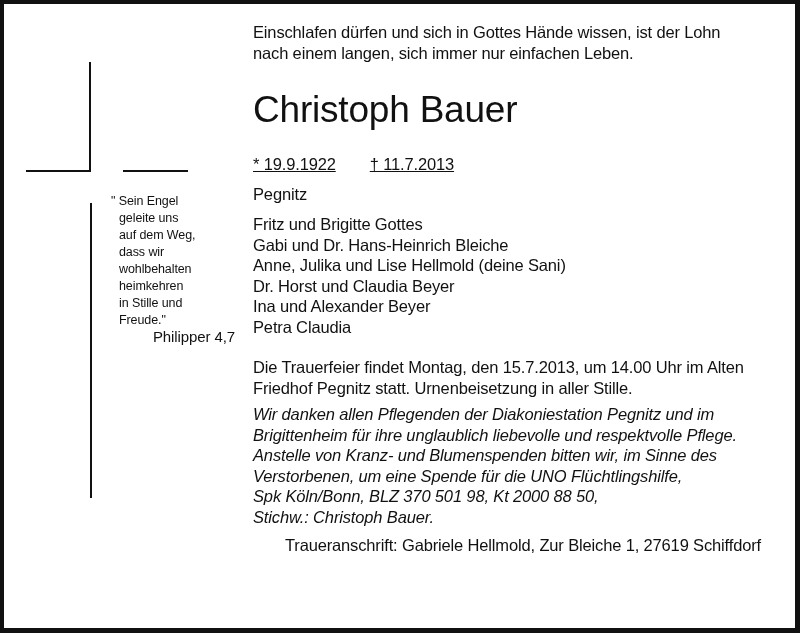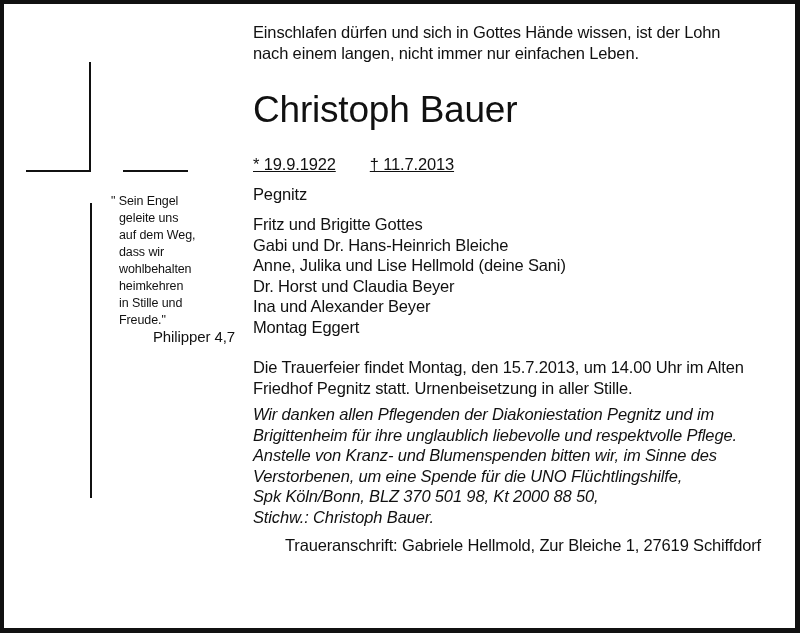--- a/index.html
+++ b/index.html
@@ -81,39 +81,39 @@
     <span class="q-line">wohlbehalten</span>
     <span class="q-line">heimkehren</span>
     <span class="q-line">in Stille und</span>
     <span class="q-line">Freude."</span>
     <span class="source">Philipper 4,7</span>
   </div>
 
   <div class="main">
     <p class="motto block">
       <span class="l">Einschlafen dürfen und sich in Gottes Hände wissen, ist der Lohn</span>
-      <span class="l">nach einem langen, nicht immer nur einfachen Leben.</span>
+      <span class="l">nach einem langen, sich immer nur einfachen Leben.</span>
     </p>
 
     <p class="name">Christoph Bauer</p>
 
     <p class="dates">
       <span>* 19.9.1922</span><span class="death">† 11.7.2013</span>
     </p>
 
     <p class="place">Pegnitz</p>
 
 
     <p class="mourners block">
       <span class="l">Fritz und Brigitte Gottes</span>
       <span class="l">Gabi und Dr. Hans-Heinrich Bleiche</span>
       <span class="l">Anne, Julika und Lise Hellmold (deine Sani)</span>
       <span class="l">Dr. Horst und Claudia Beyer</span>
       <span class="l">Ina und Alexander Beyer</span>
-      <span class="l">Montag Eggert</span>
+      <span class="l">Petra Claudia</span>
     </p>
 
     <p class="ceremony block">
       <span class="l">Die Trauerfeier findet Montag, den 15.7.2013, um 14.00 Uhr im Alten</span>
       <span class="l">Friedhof Pegnitz statt. Urnenbeisetzung in aller Stille.</span>
     </p>
 
     <p class="thanks block">
       <span class="l">Wir  danken allen Pflegenden der Diakoniestation Pegnitz und im</span>
       <span class="l">Brigittenheim für ihre unglaublich liebevolle und respektvolle Pflege.</span>

